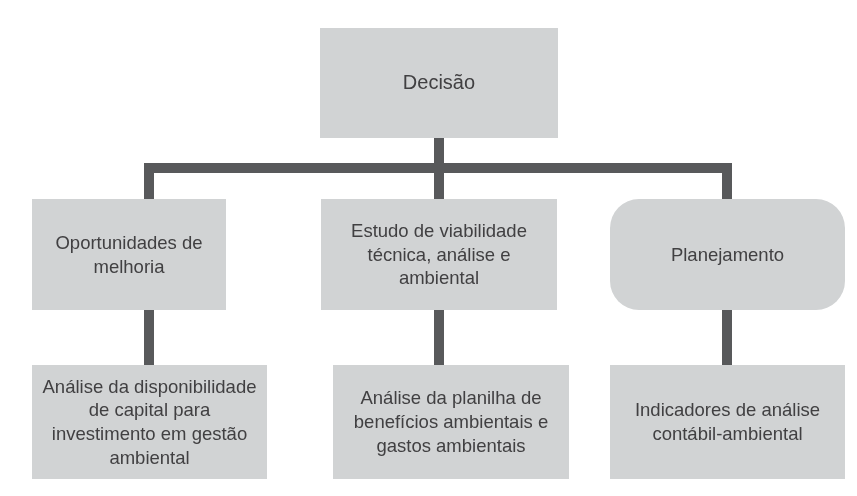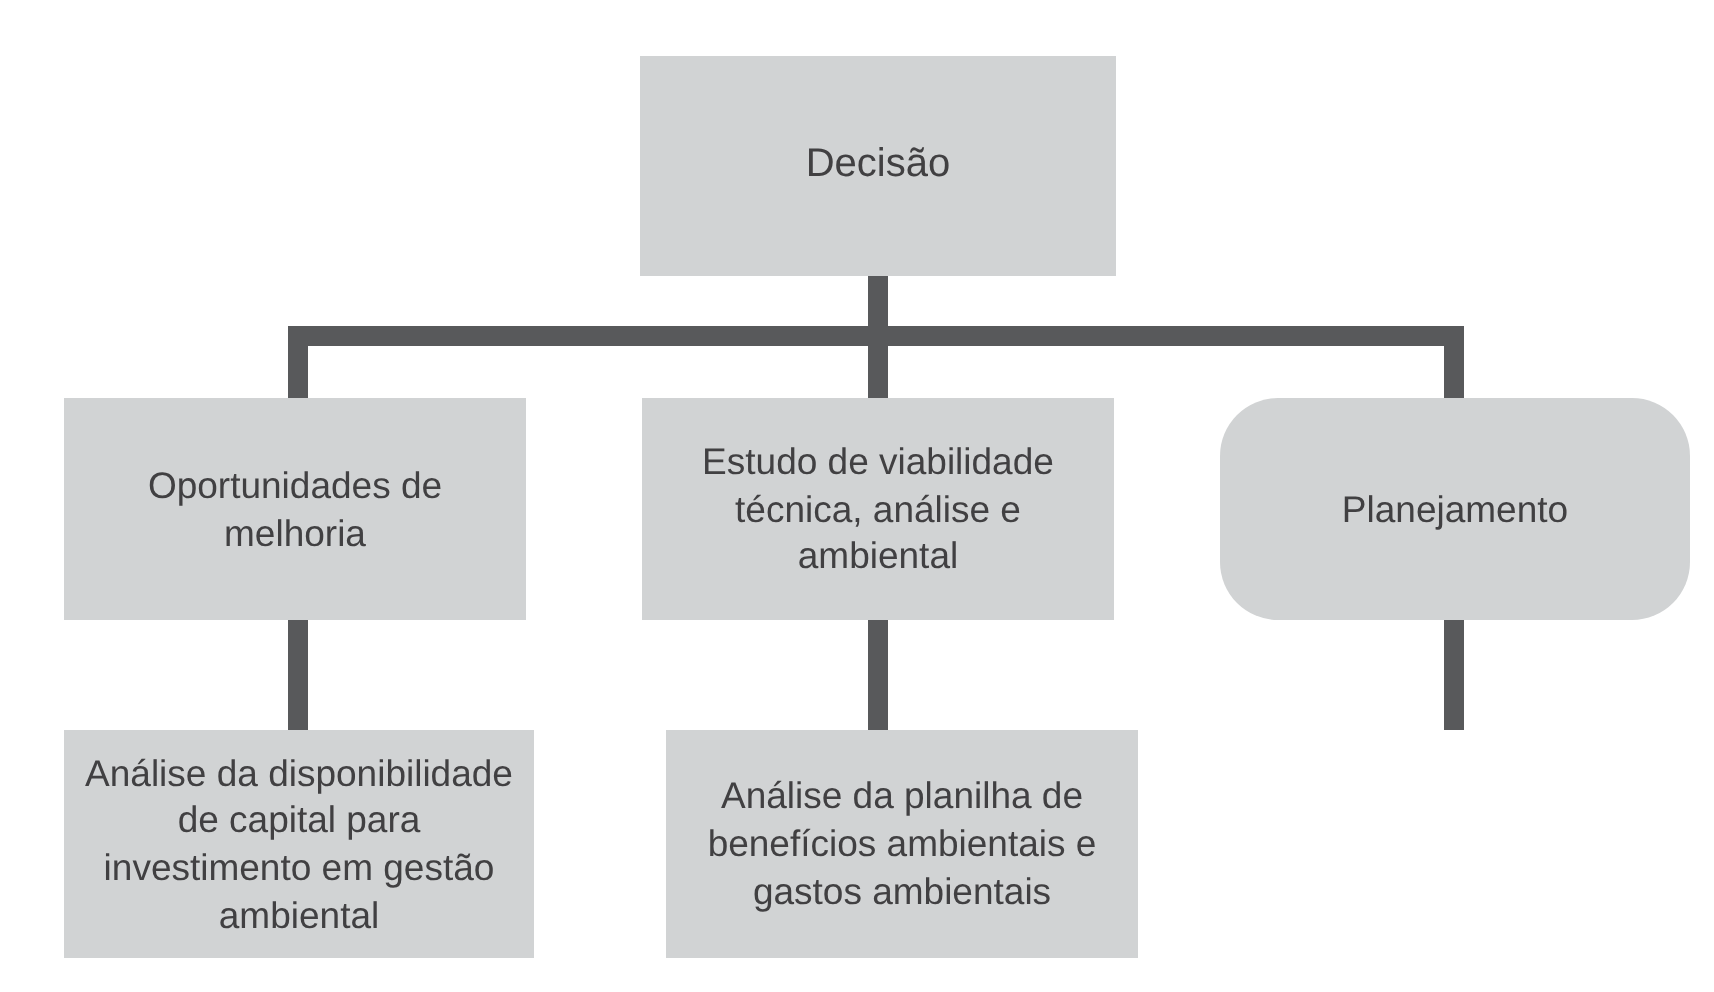--- a/index.html
+++ b/index.html
@@ -49,21 +49,21 @@
   <div class="conn" style="left:144px; top:168px; width:10px; height:31px;"></div>
   <div class="conn" style="left:722px; top:168px; width:10px; height:31px;"></div>
   <div class="conn" style="left:144px; top:310px; width:10px; height:55px;"></div>
   <div class="conn" style="left:434px; top:310px; width:10px; height:55px;"></div>
   <div class="conn" style="left:722px; top:310px; width:10px; height:55px;"></div>
 
   <div class="node node-top" style="left:320px; top:28px; width:238px; height:110px;">
     <span class="label">Decisão</span>
   </div>
 
-  <div class="node" style="left:32px; top:199px; width:231px; height:111px;">
+  <div class="node" style="left:32px; top:199px; width:194px; height:111px;">
     <span class="label">Oportunidades de
 melhoria</span>
   </div>
   <div class="node" style="left:321px; top:199px; width:236px; height:111px;">
     <span class="label">Estudo de viabilidade
 técnica, análise e
 ambiental</span>
   </div>
   <div class="node" style="left:610px; top:199px; width:235px; height:111px;border-radius:29px;">
     <span class="label">Planejamento</span>
@@ -73,14 +73,18 @@
     <span class="label">Análise da disponibilidade
 de capital para
 investimento em gestão
 ambiental</span>
   </div>
   <div class="node" style="left:333px; top:365px; width:236px; height:114px;align-items:center;">
     <span class="label">Análise da planilha de
 benefícios ambientais e
 gastos ambientais</span>
   </div>
+  <div class="node" style="left:610px; top:365px; width:235px; height:114px;">
+    <span class="label">Indicadores de análise
+contábil-ambiental</span>
+  </div>
 
 </div>
 
 </body></html>

